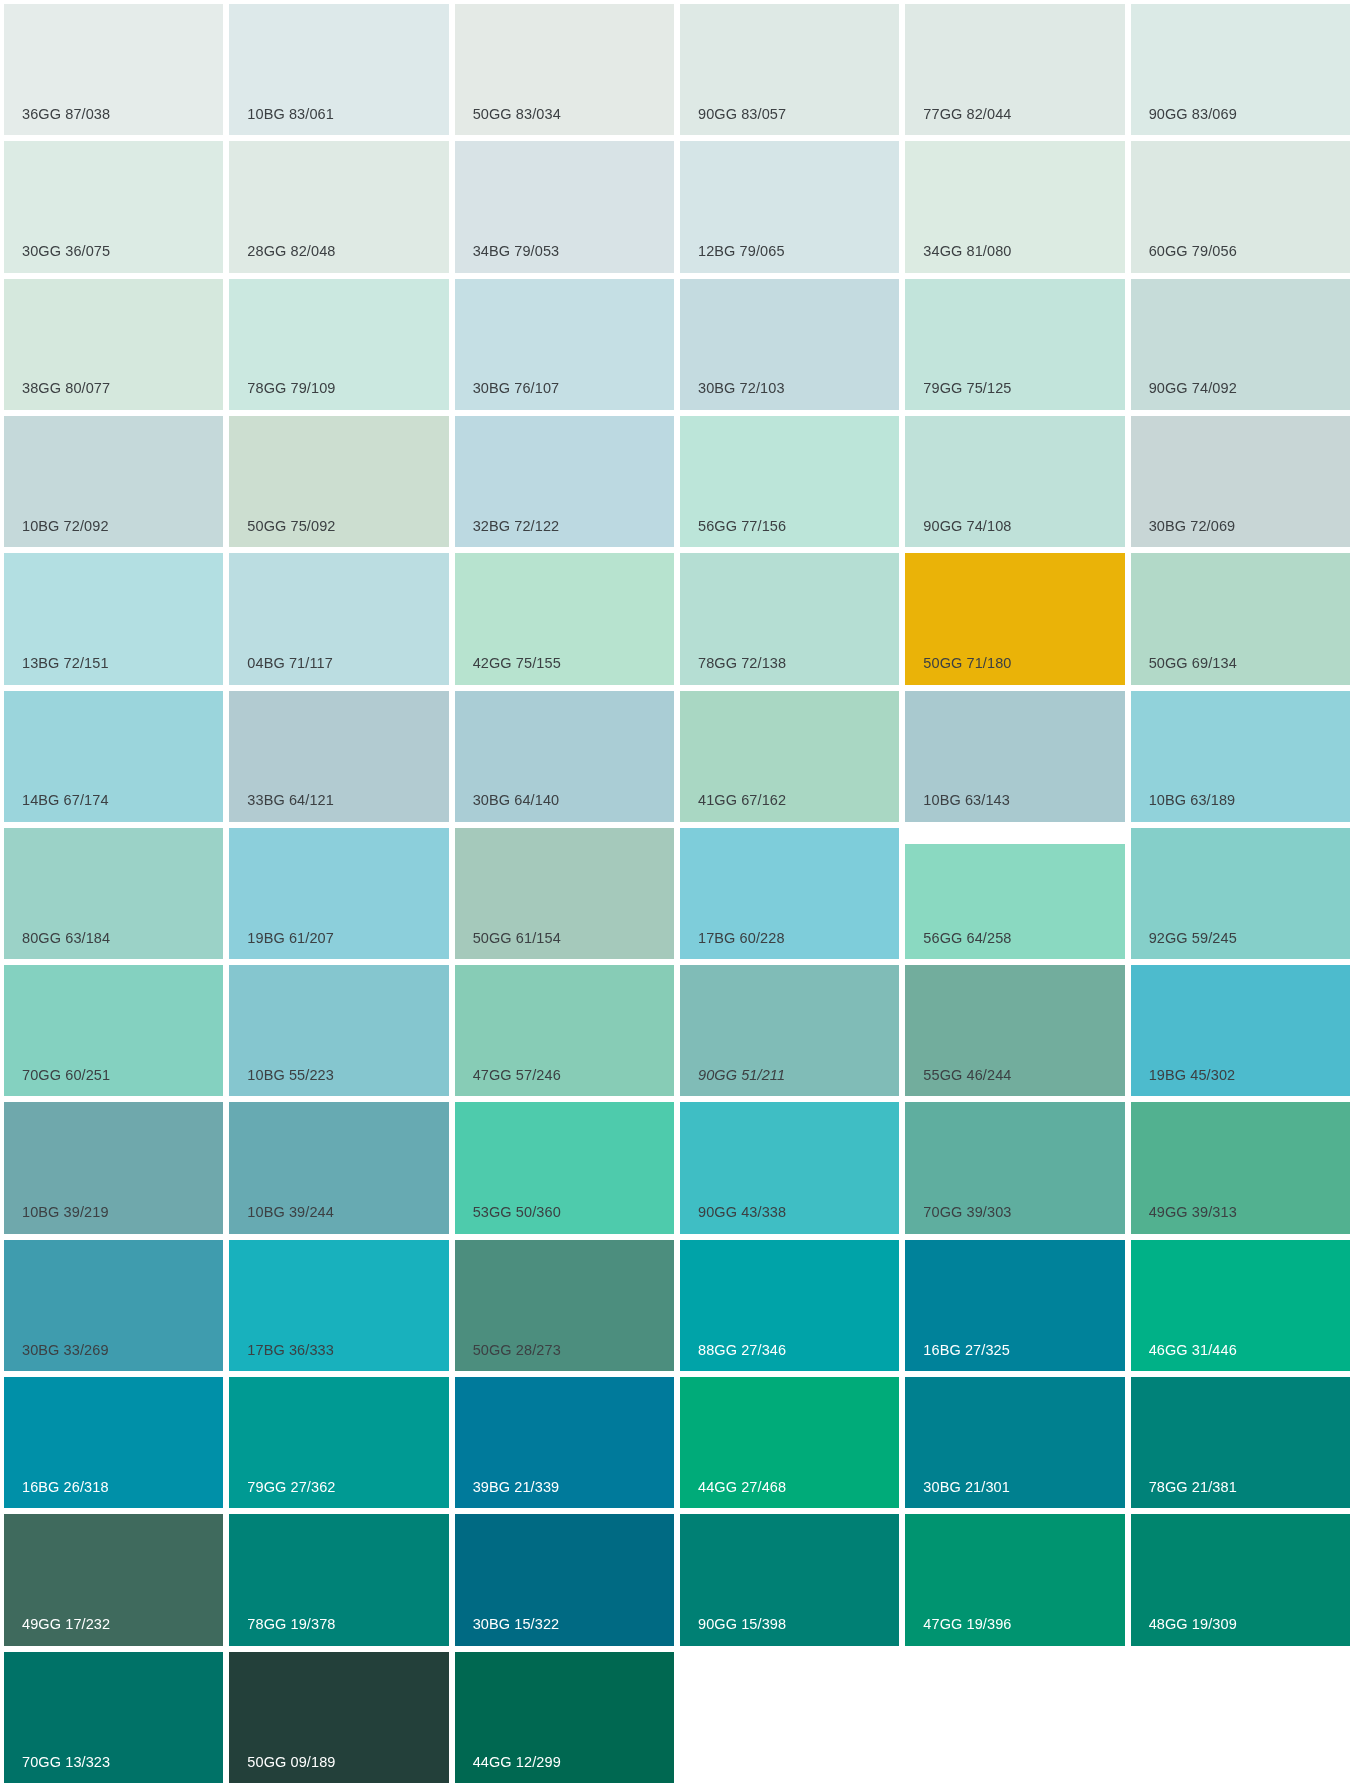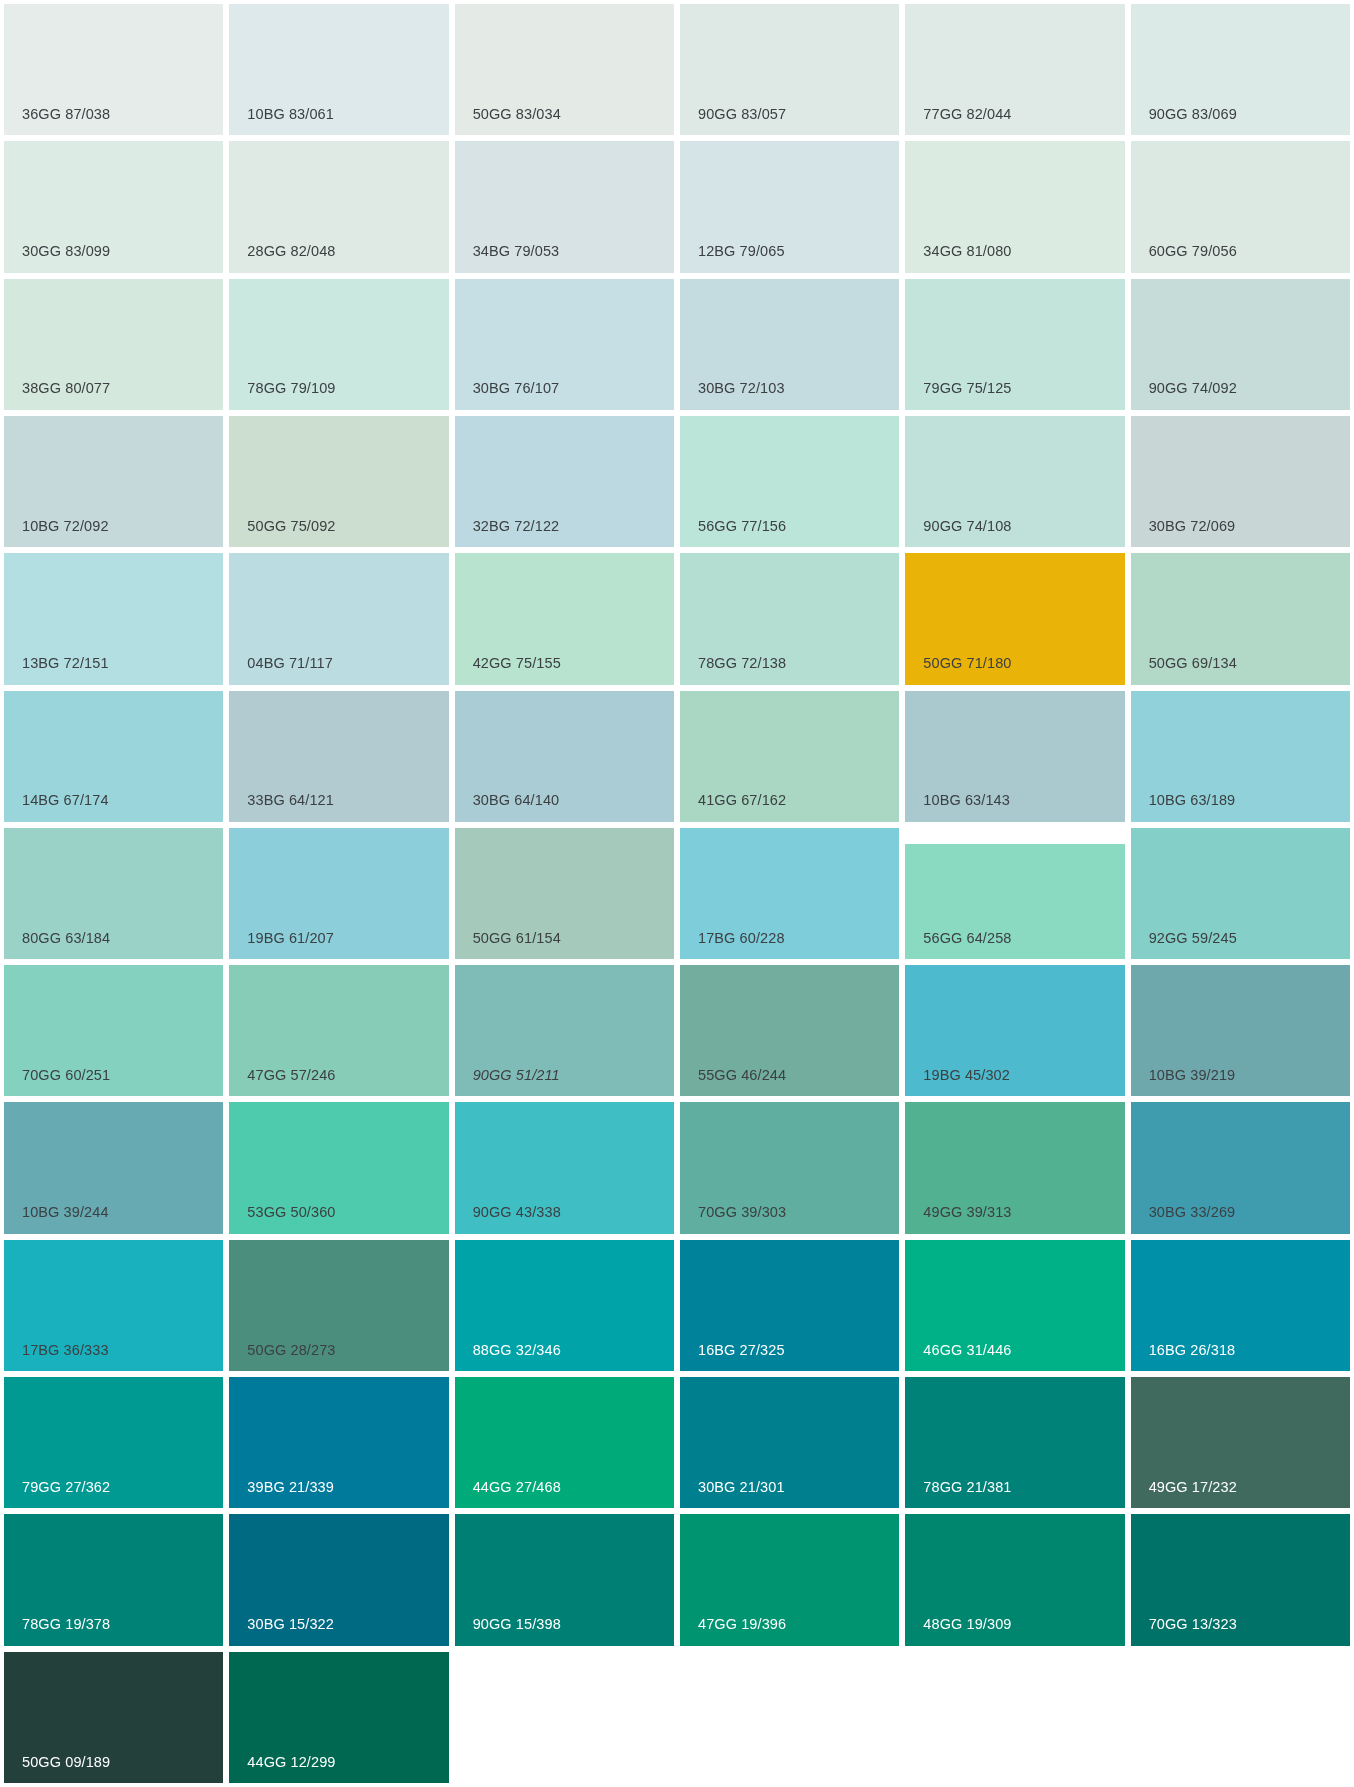--- a/index.html
+++ b/index.html
@@ -52,21 +52,21 @@
     <div class="swatch dark-text" style="background: rgb(222, 233, 229);">
       <span class="swatch-label">90GG 83/057</span>
     </div>
     <div class="swatch dark-text" style="background: rgb(223, 233, 229);">
       <span class="swatch-label">77GG 82/044</span>
     </div>
     <div class="swatch dark-text" style="background: rgb(219, 234, 230);">
       <span class="swatch-label">90GG 83/069</span>
     </div>
     <div class="swatch dark-text" style="background: rgb(220, 235, 228);">
-      <span class="swatch-label">30GG 83/099</span>
+      <span class="swatch-label">30GG 36/075</span>
     </div>
     <div class="swatch dark-text" style="background: rgb(223, 234, 228);">
       <span class="swatch-label">28GG 82/048</span>
     </div>
     <div class="swatch dark-text" style="background: rgb(216, 227, 230);">
       <span class="swatch-label">34BG 79/053</span>
     </div>
     <div class="swatch dark-text" style="background: rgb(213, 229, 231);">
       <span class="swatch-label">12BG 79/065</span>
     </div>
@@ -162,20 +162,23 @@
     </div>
     <div class="swatch dark-text" style="background: rgb(138, 217, 193); margin-top: 16px;">
       <span class="swatch-label">56GG 64/258</span>
     </div>
     <div class="swatch dark-text" style="background: rgb(133, 207, 201);">
       <span class="swatch-label">92GG 59/245</span>
     </div>
     <div class="swatch dark-text" style="background: rgb(132, 209, 192);">
       <span class="swatch-label">70GG 60/251</span>
     </div>
+    <div class="swatch dark-text" style="background: rgb(133, 198, 207);">
+      <span class="swatch-label">10BG 55/223</span>
+    </div>
     <div class="swatch dark-text" style="background: rgb(135, 204, 182);">
       <span class="swatch-label">47GG 57/246</span>
     </div>
     <div class="swatch dark-text" style="background: rgb(128, 188, 183); font-style: italic;">
       <span class="swatch-label">90GG 51/211</span>
     </div>
     <div class="swatch dark-text" style="background: rgb(114, 173, 157);">
       <span class="swatch-label">55GG 46/244</span>
     </div>
     <div class="swatch dark-text" style="background: rgb(77, 187, 205);">
@@ -202,21 +205,21 @@
     <div class="swatch dark-text" style="background: rgb(63, 156, 174);">
       <span class="swatch-label">30BG 33/269</span>
     </div>
     <div class="swatch dark-text" style="background: rgb(24, 177, 189);">
       <span class="swatch-label">17BG 36/333</span>
     </div>
     <div class="swatch dark-text" style="background: rgb(76, 142, 126);">
       <span class="swatch-label">50GG 28/273</span>
     </div>
     <div class="swatch light-text" style="background: rgb(0, 163, 168);">
-      <span class="swatch-label">88GG 32/346</span>
+      <span class="swatch-label">88GG 27/346</span>
     </div>
     <div class="swatch light-text" style="background: rgb(0, 130, 154);">
       <span class="swatch-label">16BG 27/325</span>
     </div>
     <div class="swatch light-text" style="background: rgb(0, 177, 135);">
       <span class="swatch-label">46GG 31/446</span>
     </div>
     <div class="swatch light-text" style="background: rgb(0, 144, 168);">
       <span class="swatch-label">16BG 26/318</span>
     </div>

